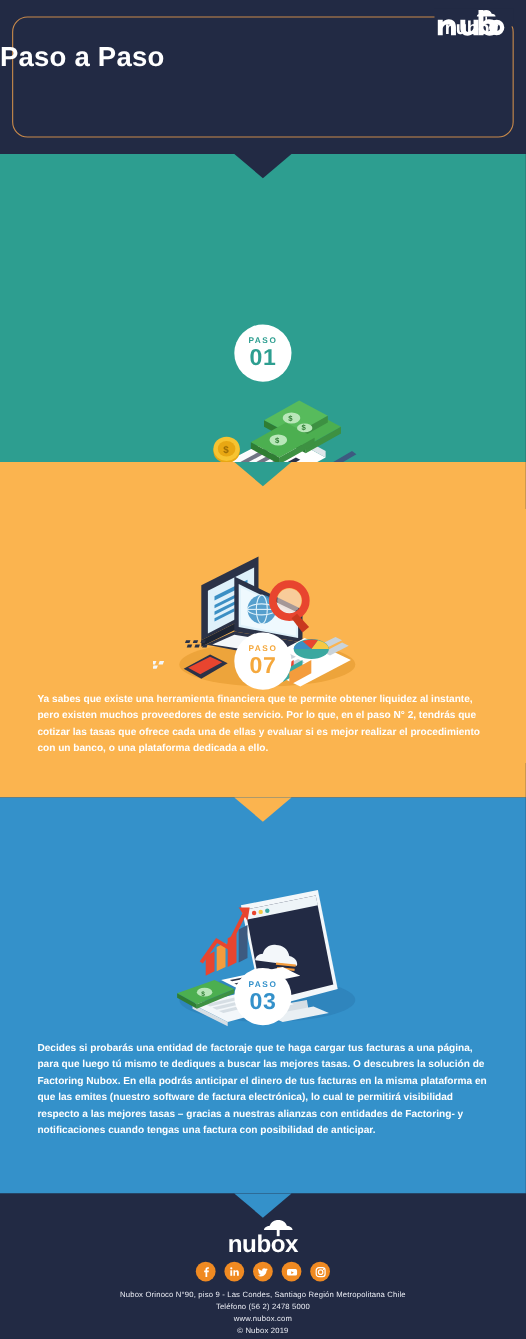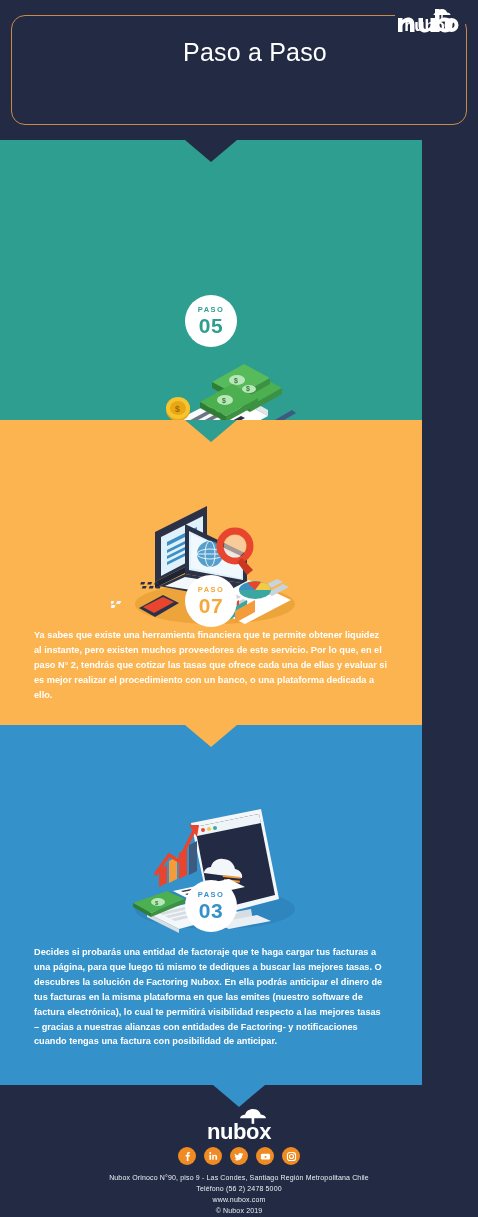--- a/index.html
+++ b/index.html
@@ -34,32 +34,31 @@
   }
   .brand-header {
     position:absolute;
     right:14px; top:6px;
     width:70px; height:28px;
     z-index:5;
   }
   .header-title {
     position:absolute;
     left:0; right:0; top:36px;
-    text-align:center;
+    text-align:left;
     color:#ffffff;
     font-size:25px;
-    font-weight:normal;
+    font-weight:bold;
     line-height:1.28;
     letter-spacing:0.2px;
-    padding-left:32px;
   }
   .header-title .l2 { display:block; }
 
   
-  .section { position:relative; width:422px; }
+  .section { position:relative; width:478px; }
   .sec1 { background:#2d9e90; height:280px; }
   .sec2 { background:#fbb council; }
   .sec2 { background:#fbb44f; height:305px; }
   .sec3 { background:#3491ca; height:360px; }
   .footer { background:#222a44; height:132px; position:relative; }
 
   
   .notch {
     position:absolute;
     left:50%; top:0;
@@ -189,21 +188,21 @@
     <div class="header-title">
       <span>Paso a Paso</span>
     </div>
   </div>
 
   <div class="section sec1">
     <div class="notch notch-navy"></div>
 
     <div class="badge b1">
       <span class="paso">PASO</span>
-      <span class="num">05</span>
+      <span class="num">01</span>
     </div>
 
     <div class="illus" style="top:218px;">
       <svg width="190" height="116" viewBox="0 0 190 116">
         <ellipse cx="95" cy="92" rx="76" ry="21" fill="#2a8e82"></ellipse>
 
         <g>
           <path d="M42 72 L112 36 L152 58 L82 96 Z" fill="#ffffff"></path>
           <path d="M112 36 L152 58 L152 52 L112 30 Z" fill="#dfe6ea"></path>
           <g fill="#2b3247">

